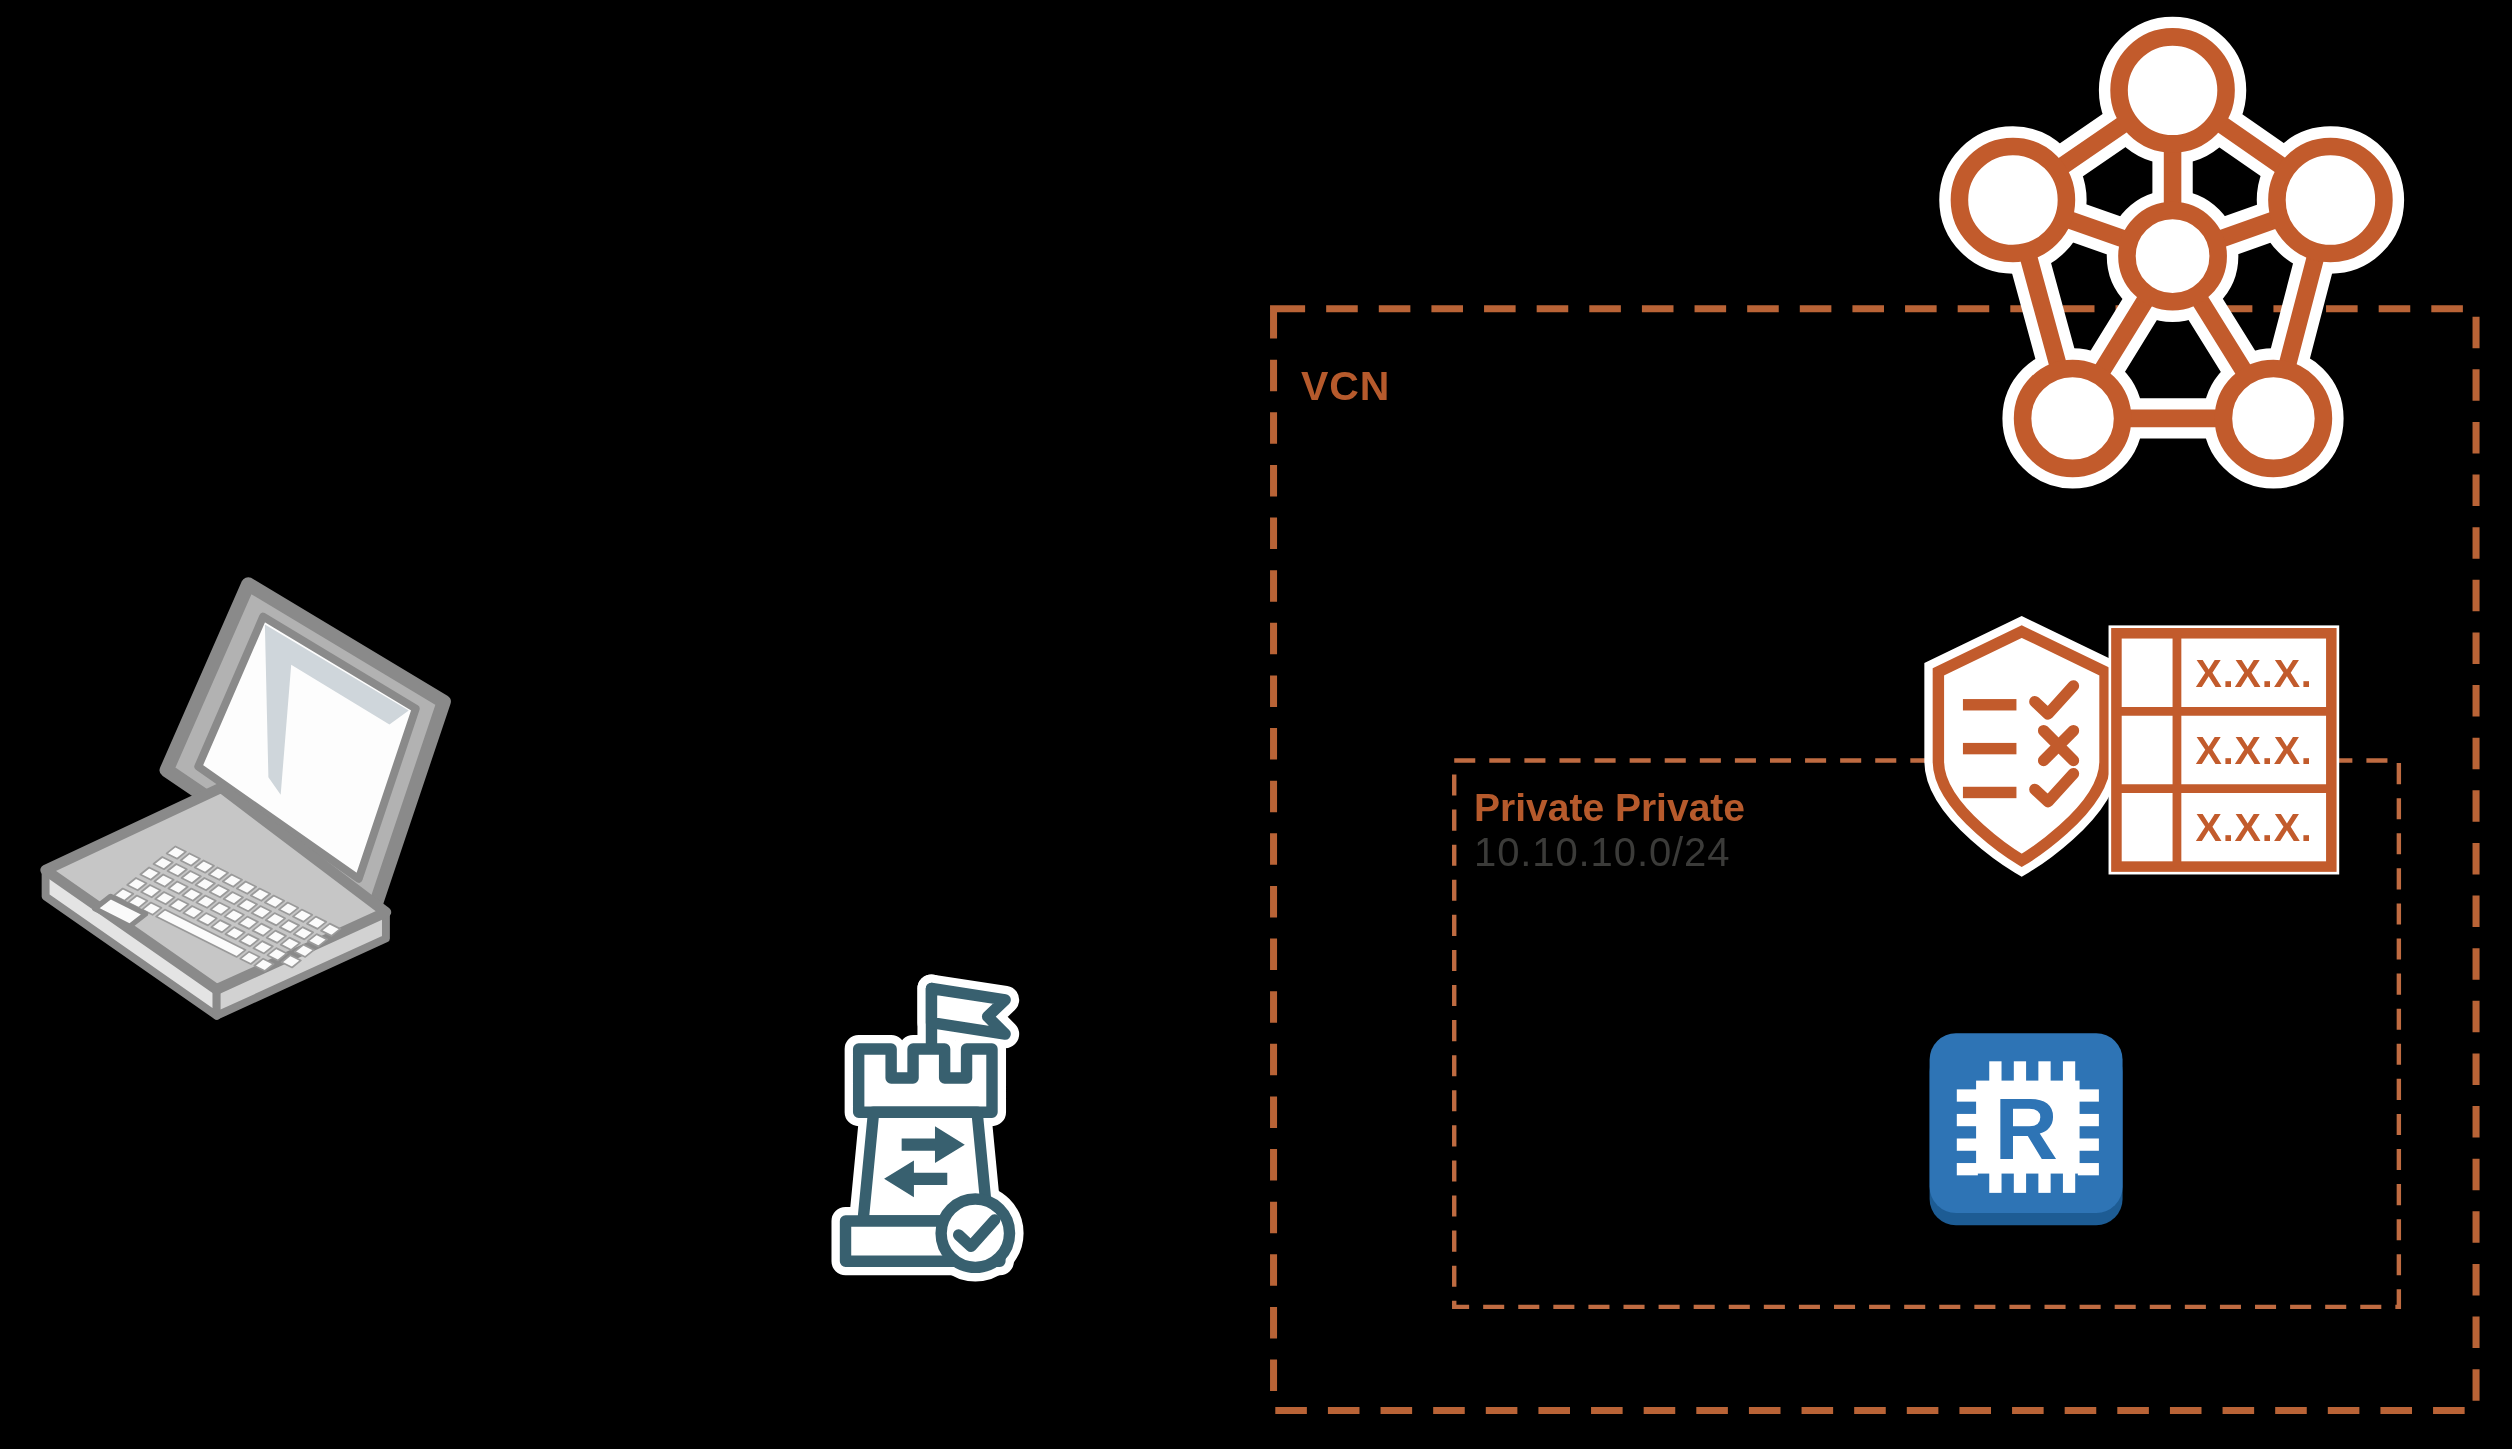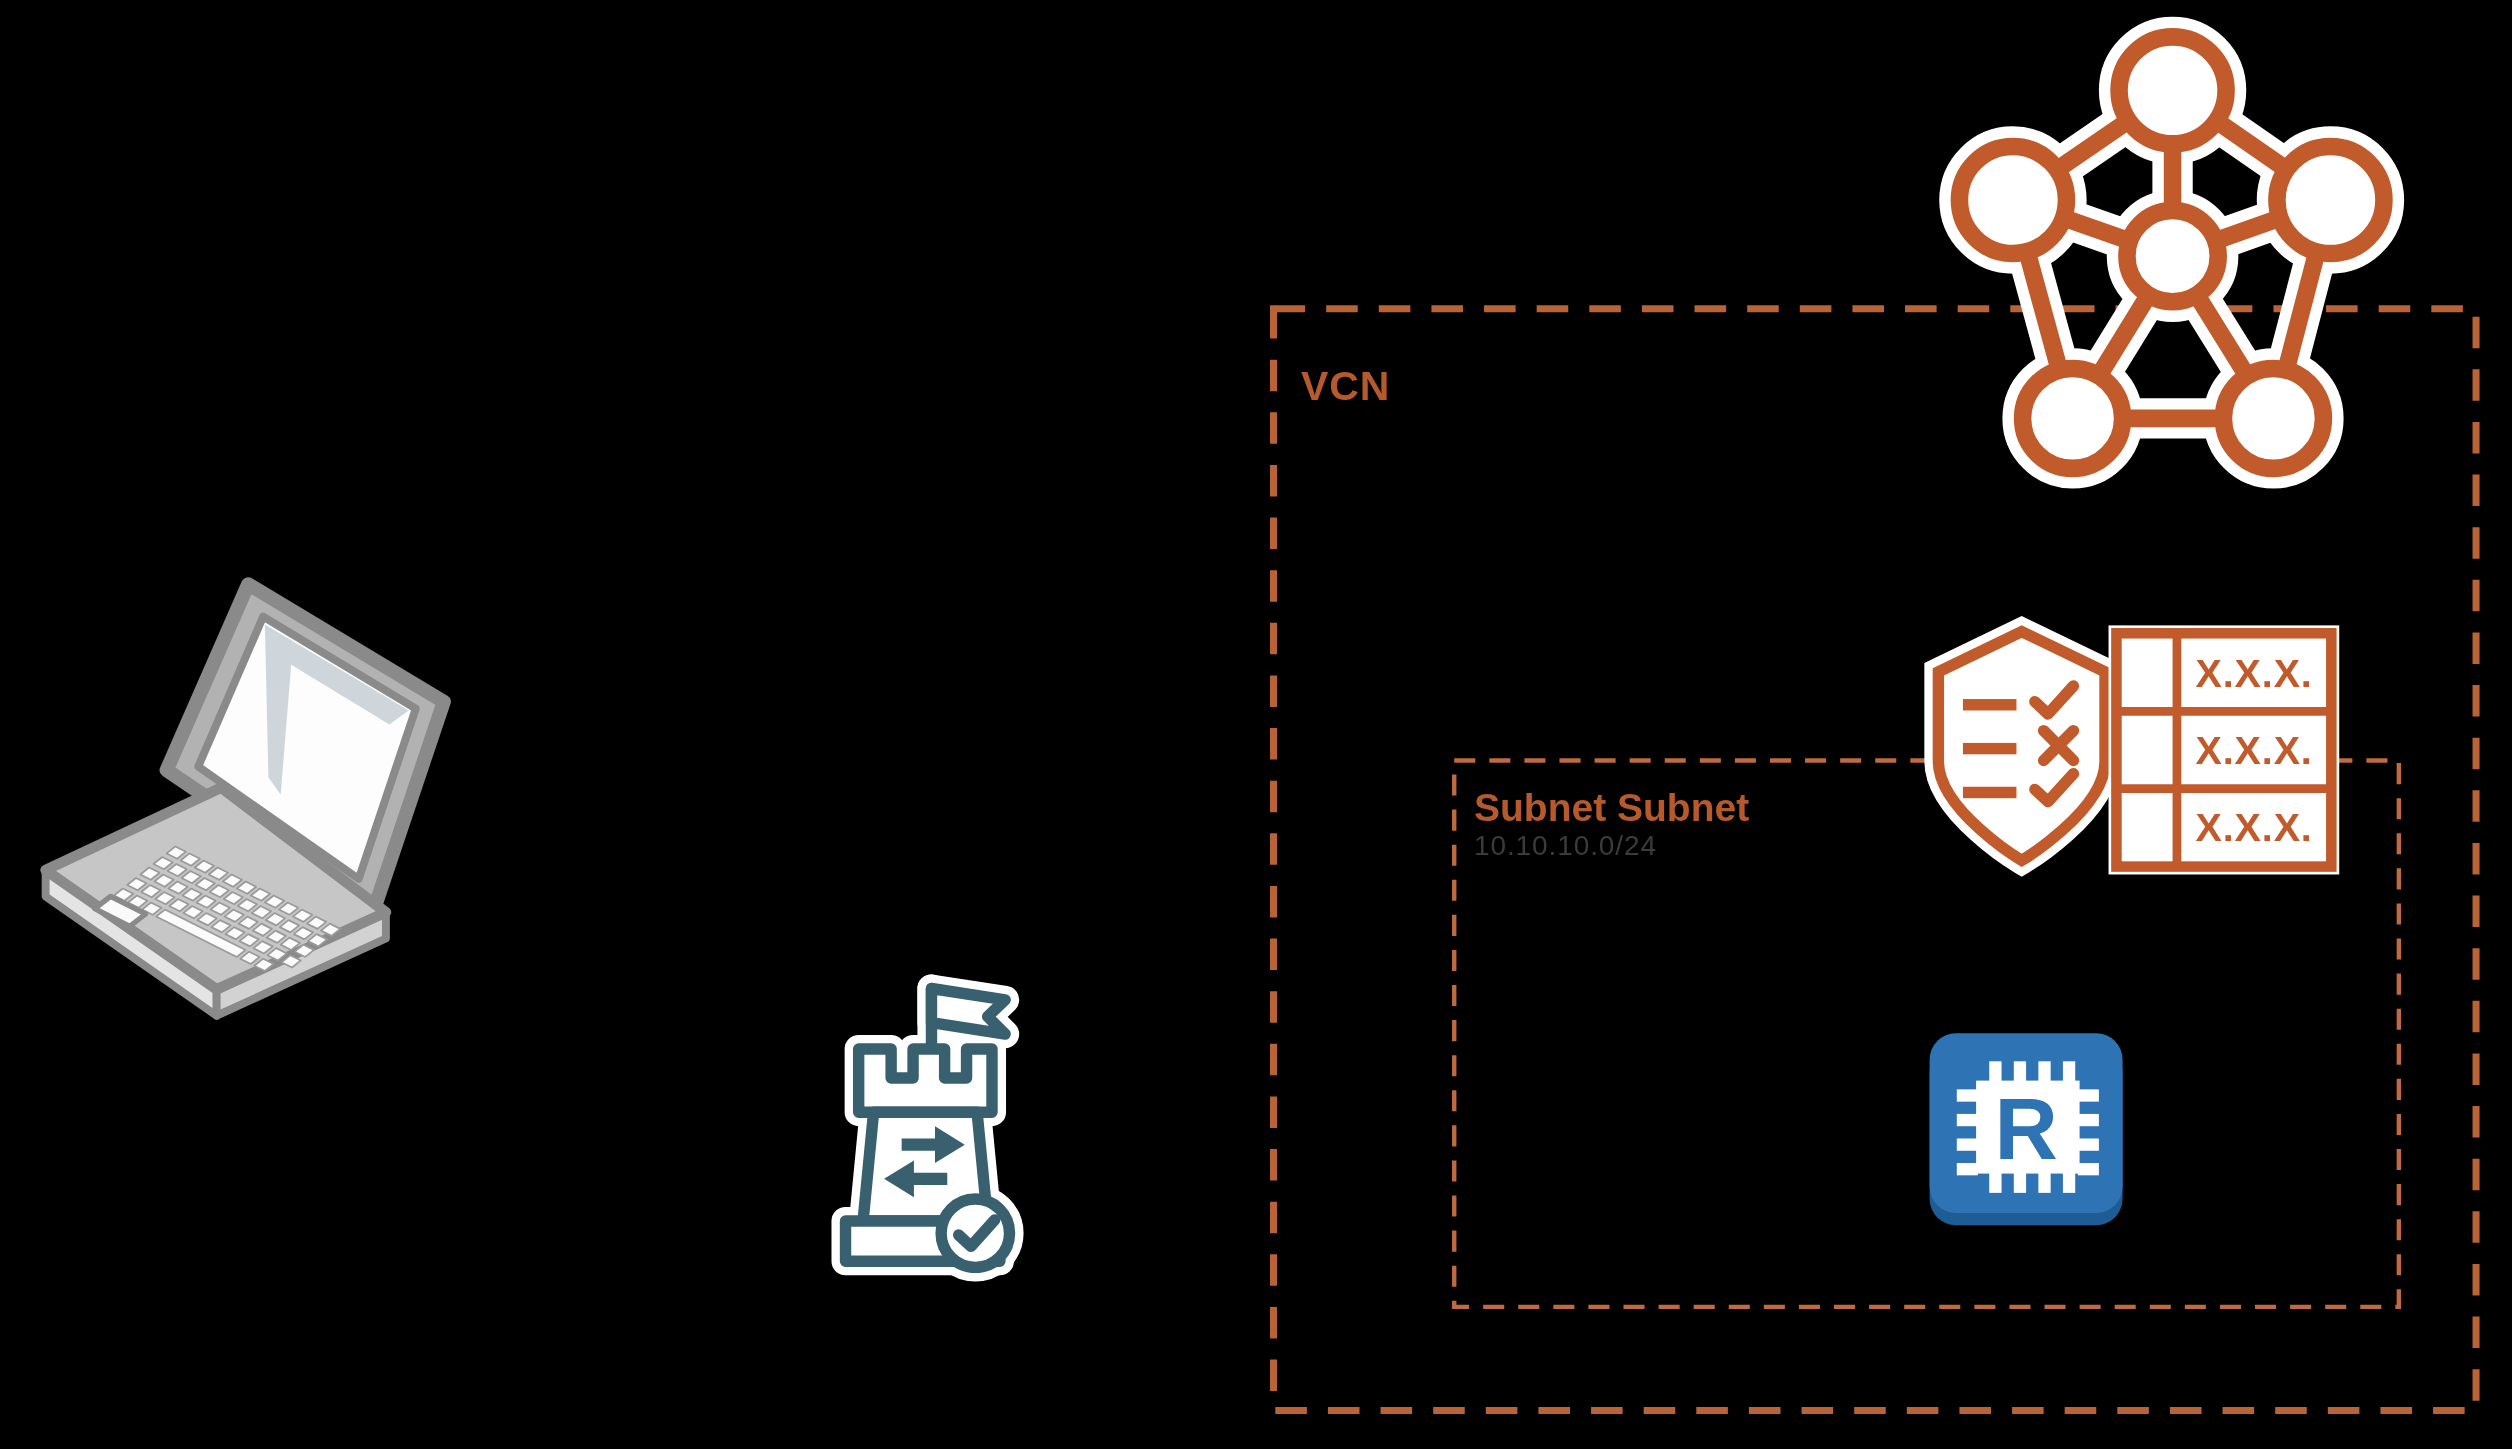--- a/index.html
+++ b/index.html
@@ -2,21 +2,21 @@
 <html style="font-size:14px"><head>
 <meta charset="utf-8">
 <style>
   html,body{margin:0;padding:0;background:#000;}
   .canvas{position:relative;width:2512px;height:1449px;background:#000;overflow:hidden;
           font-family:"Liberation Sans", sans-serif;}
   .canvas svg{position:absolute;left:0;top:0;}
   .lbl{position:absolute;white-space:nowrap;line-height:1;}
   .lbl-vcn{left:1301px;top:339px;font-size:41px;font-weight:bold;letter-spacing:0.9px;color:#B65A2C;margin-top:27px;}
   .lbl-subnet{left:1474px;top:788px;font-size:39px;font-weight:bold;color:#B65A2C;}
-  .lbl-cidr{left:1474px;top:832px;font-size:28px;font-weight:400;color:#3B3B39;letter-spacing:0.9px;}
+  .lbl-cidr{left:1474px;top:832px;font-size:40px;font-weight:400;color:#3B3B39;letter-spacing:0.9px;}
   text{font-family:"Liberation Sans", sans-serif;}
 </style>
 </head>
 <body>
 
 <div class="canvas">
 
 <svg width="2512" height="1449" viewBox="0 0 2864 1652">
   <defs>
 
@@ -178,17 +178,17 @@
       <rect x="2369" y="1242" width="24" height="14"></rect>
           <rect x="2369" y="1270" width="24" height="14"></rect>
       <rect x="2369" y="1298" width="24" height="14"></rect>
           <rect x="2369" y="1326" width="24" height="14"></rect>
     </g>
     <text x="2310" y="1321" text-anchor="middle" font-size="100" font-weight="bold" fill="#2E74B5">R</text>
   </g>
 </svg>
 
 <div class="lbl lbl-vcn">VCN</div>
-<div class="lbl lbl-subnet">Subnet Subnet</div>
+<div class="lbl lbl-subnet">Private Private</div>
 <div class="lbl lbl-cidr">10.10.10.0/24</div>
 
 </div>
 
 
 </body></html>

